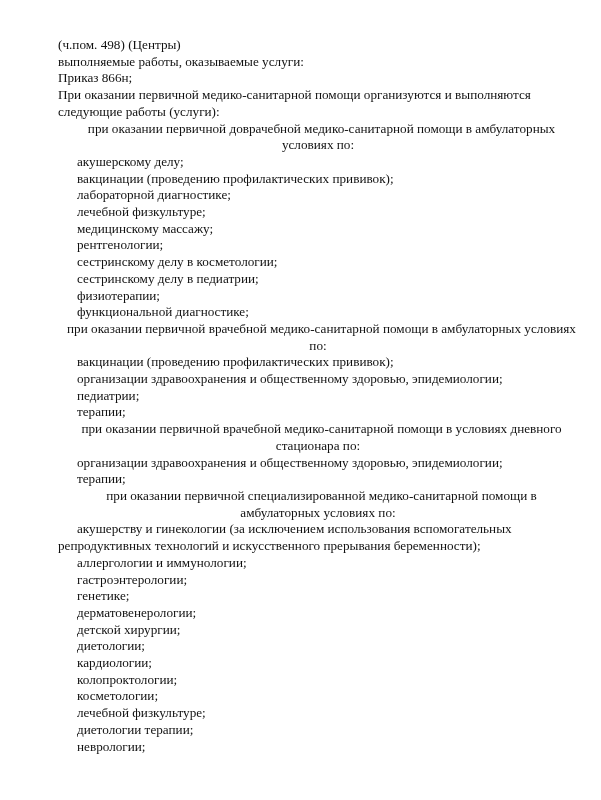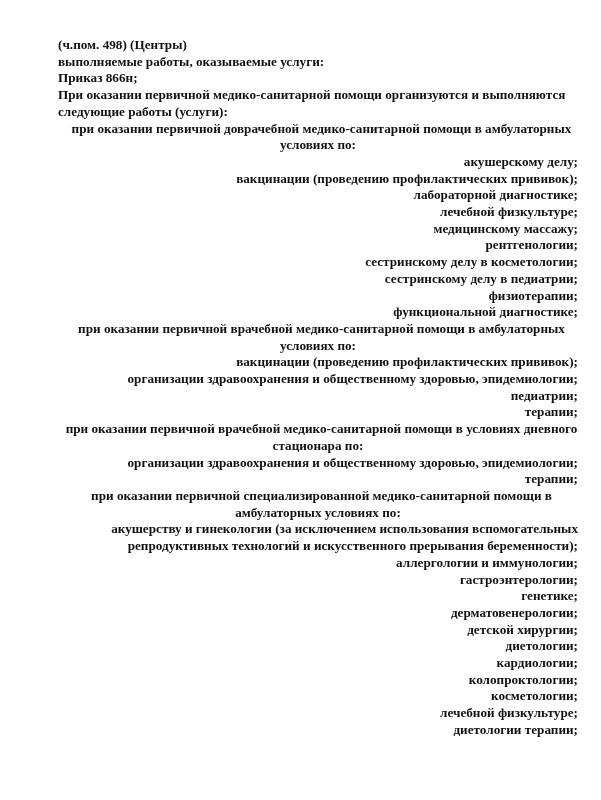--- a/index.html
+++ b/index.html
@@ -2,23 +2,23 @@
 <html><head>
 <meta charset="utf-8">
 <style>
   html, body { margin: 0; padding: 0; background: #ffffff; }
   body { width: 601px; height: 800px; overflow: hidden; position: relative; }
   .page {
     position: absolute; left: 58px; top: 37px; width: 520px;
     font-family: "Liberation Serif", "DejaVu Serif", serif;
     font-size: 13.2px; line-height: 16.7px; color: #111111;
   }
-  .line { white-space: normal; margin: 0; font-weight: bold; }
+  .line { white-space: normal; margin: 0; }
   .sec { text-indent: 7px; text-align: center; }
-  .item { text-indent: 19px; text-align: right; }
+  .item { text-indent: 19px; }
 </style>
 </head>
 <body>
 
 <div class="page">
   <p class="line">(ч.пом. 498) (Центры)</p>
   <p class="line">выполняемые работы, оказываемые услуги:</p>
   <p class="line">Приказ 866н;</p>
   <p class="line">При оказании первичной медико-санитарной помощи организуются и выполняются следующие работы (услуги):</p>
 
@@ -57,14 +57,15 @@
     <p class="line item">гастроэнтерологии;</p>
     <p class="line item">генетике;</p>
     <p class="line item">дерматовенерологии;</p>
     <p class="line item">детской хирургии;</p>
     <p class="line item">диетологии;</p>
     <p class="line item">кардиологии;</p>
     <p class="line item">колопроктологии;</p>
     <p class="line item">косметологии;</p>
     <p class="line item">лечебной физкультуре;</p>
     <p class="line item">диетологии терапии;</p>
+    <p class="line item">неврологии;</p>
   </div>
 </div>
 
 </body></html>

